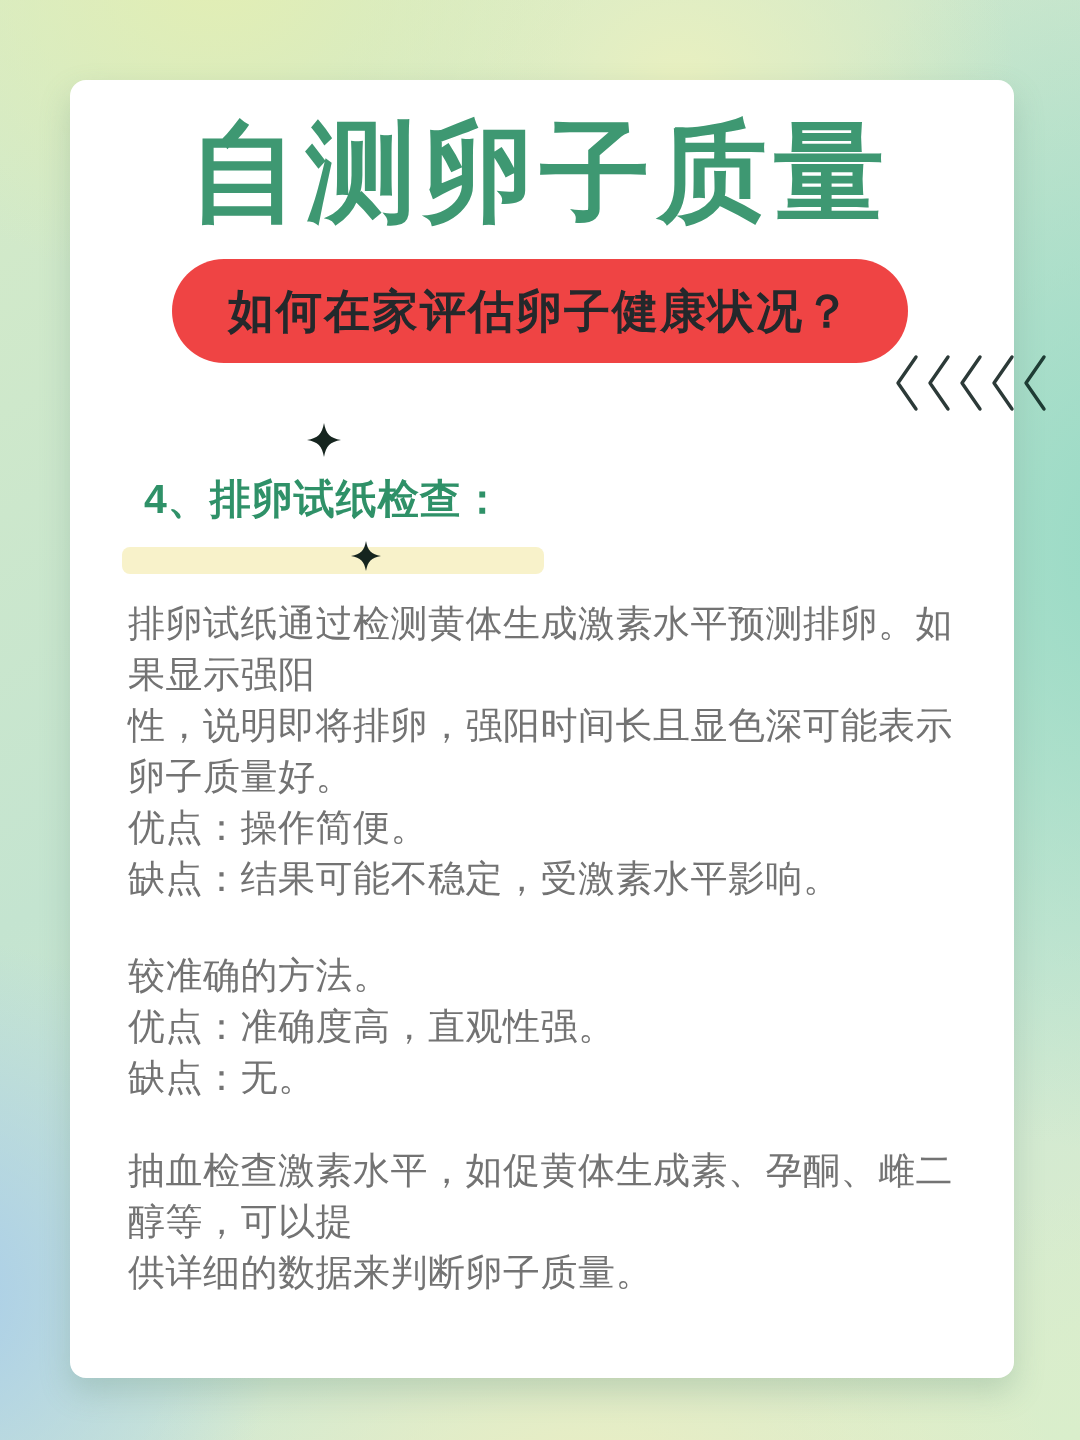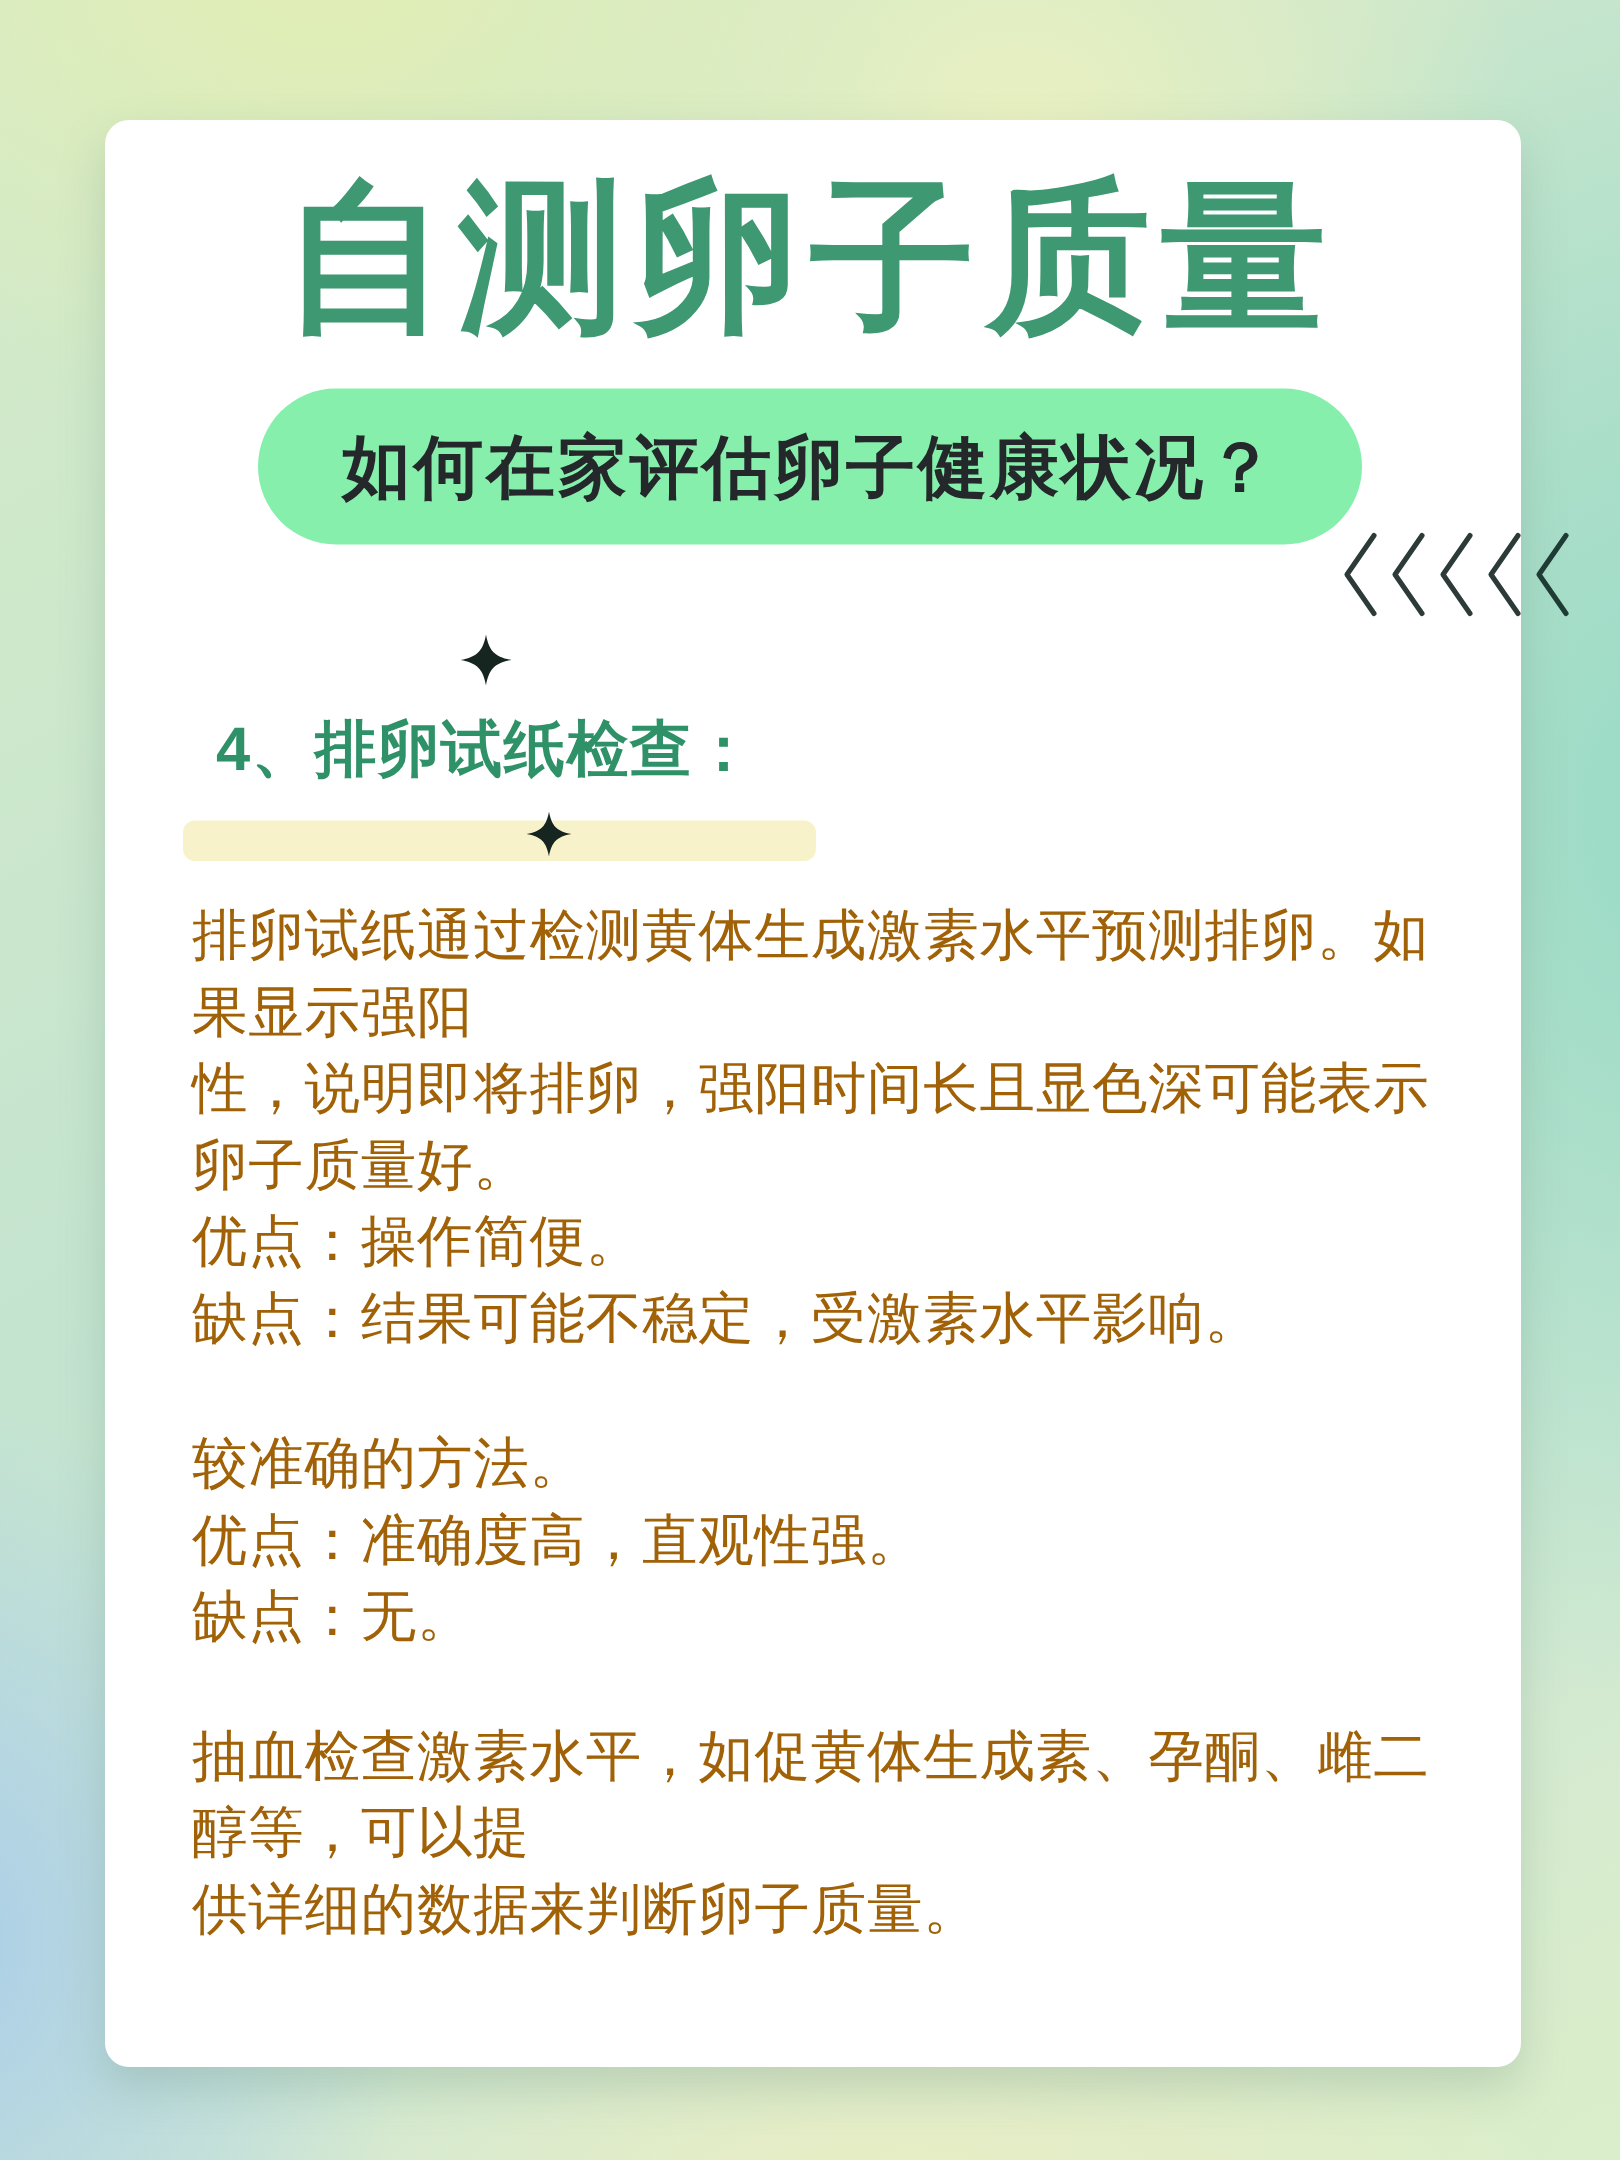--- a/index.html
+++ b/index.html
@@ -19,42 +19,42 @@
     position:absolute;left:70px;top:80px;width:944px;height:1298px;
     background:#ffffff;border-radius:16px;z-index:0;
     box-shadow:0 14px 30px rgba(110,150,130,.30);
     padding:30px 48px 0 44px;box-sizing:border-box;
   }
   .title{
     margin:0;text-align:center;color:#3e9872;
     font-size:110px;line-height:1.12;font-weight:900;letter-spacing:7px;
   }
   .pill{
-    margin:26px auto 0;width:fit-content;background:#86efac;
+    margin:26px auto 0;width:fit-content;background:#ef4444;
     border-radius:52px;padding:0 56px;height:104px;line-height:104px;
     color:#24282b;font-size:46px;font-weight:800;letter-spacing:2px;
   }
   .chevrons{position:absolute;left:888px;top:352px;z-index:2;}
   .section{margin-left:30px;}
   .s4{margin-top:60px;}
   .s5{margin-top:46px;}
   .s6{margin-top:42px;}
   .sec-head{
     position:relative;display:inline-flex;align-items:center;gap:18px;
     font-size:41px;font-weight:800;color:#2f9168;letter-spacing:1px;line-height:48px;flex-direction:column;
   }
   .head-bar{
     position:absolute;left:-22px;right:-40px;bottom:-3px;height:27px;
     background:#f8f2ca;border-radius:8px;
   }
   .sec-head .star{position:relative;display:inline-flex;}
   .sec-head .label{position:relative;}
   .star-right{margin-left:84px;}
   .body{
-    margin:27px 0 0 -16px;color:#a16207;font-size:37px;line-height:51px;
+    margin:27px 0 0 -16px;color:#737373;font-size:37px;line-height:51px;
     font-weight:500;letter-spacing:0.5px;
   }
 </style>
 </head>
 <body>
 
 <div class="card">
 
   <h1 class="title">自测卵子质量</h1>
 

